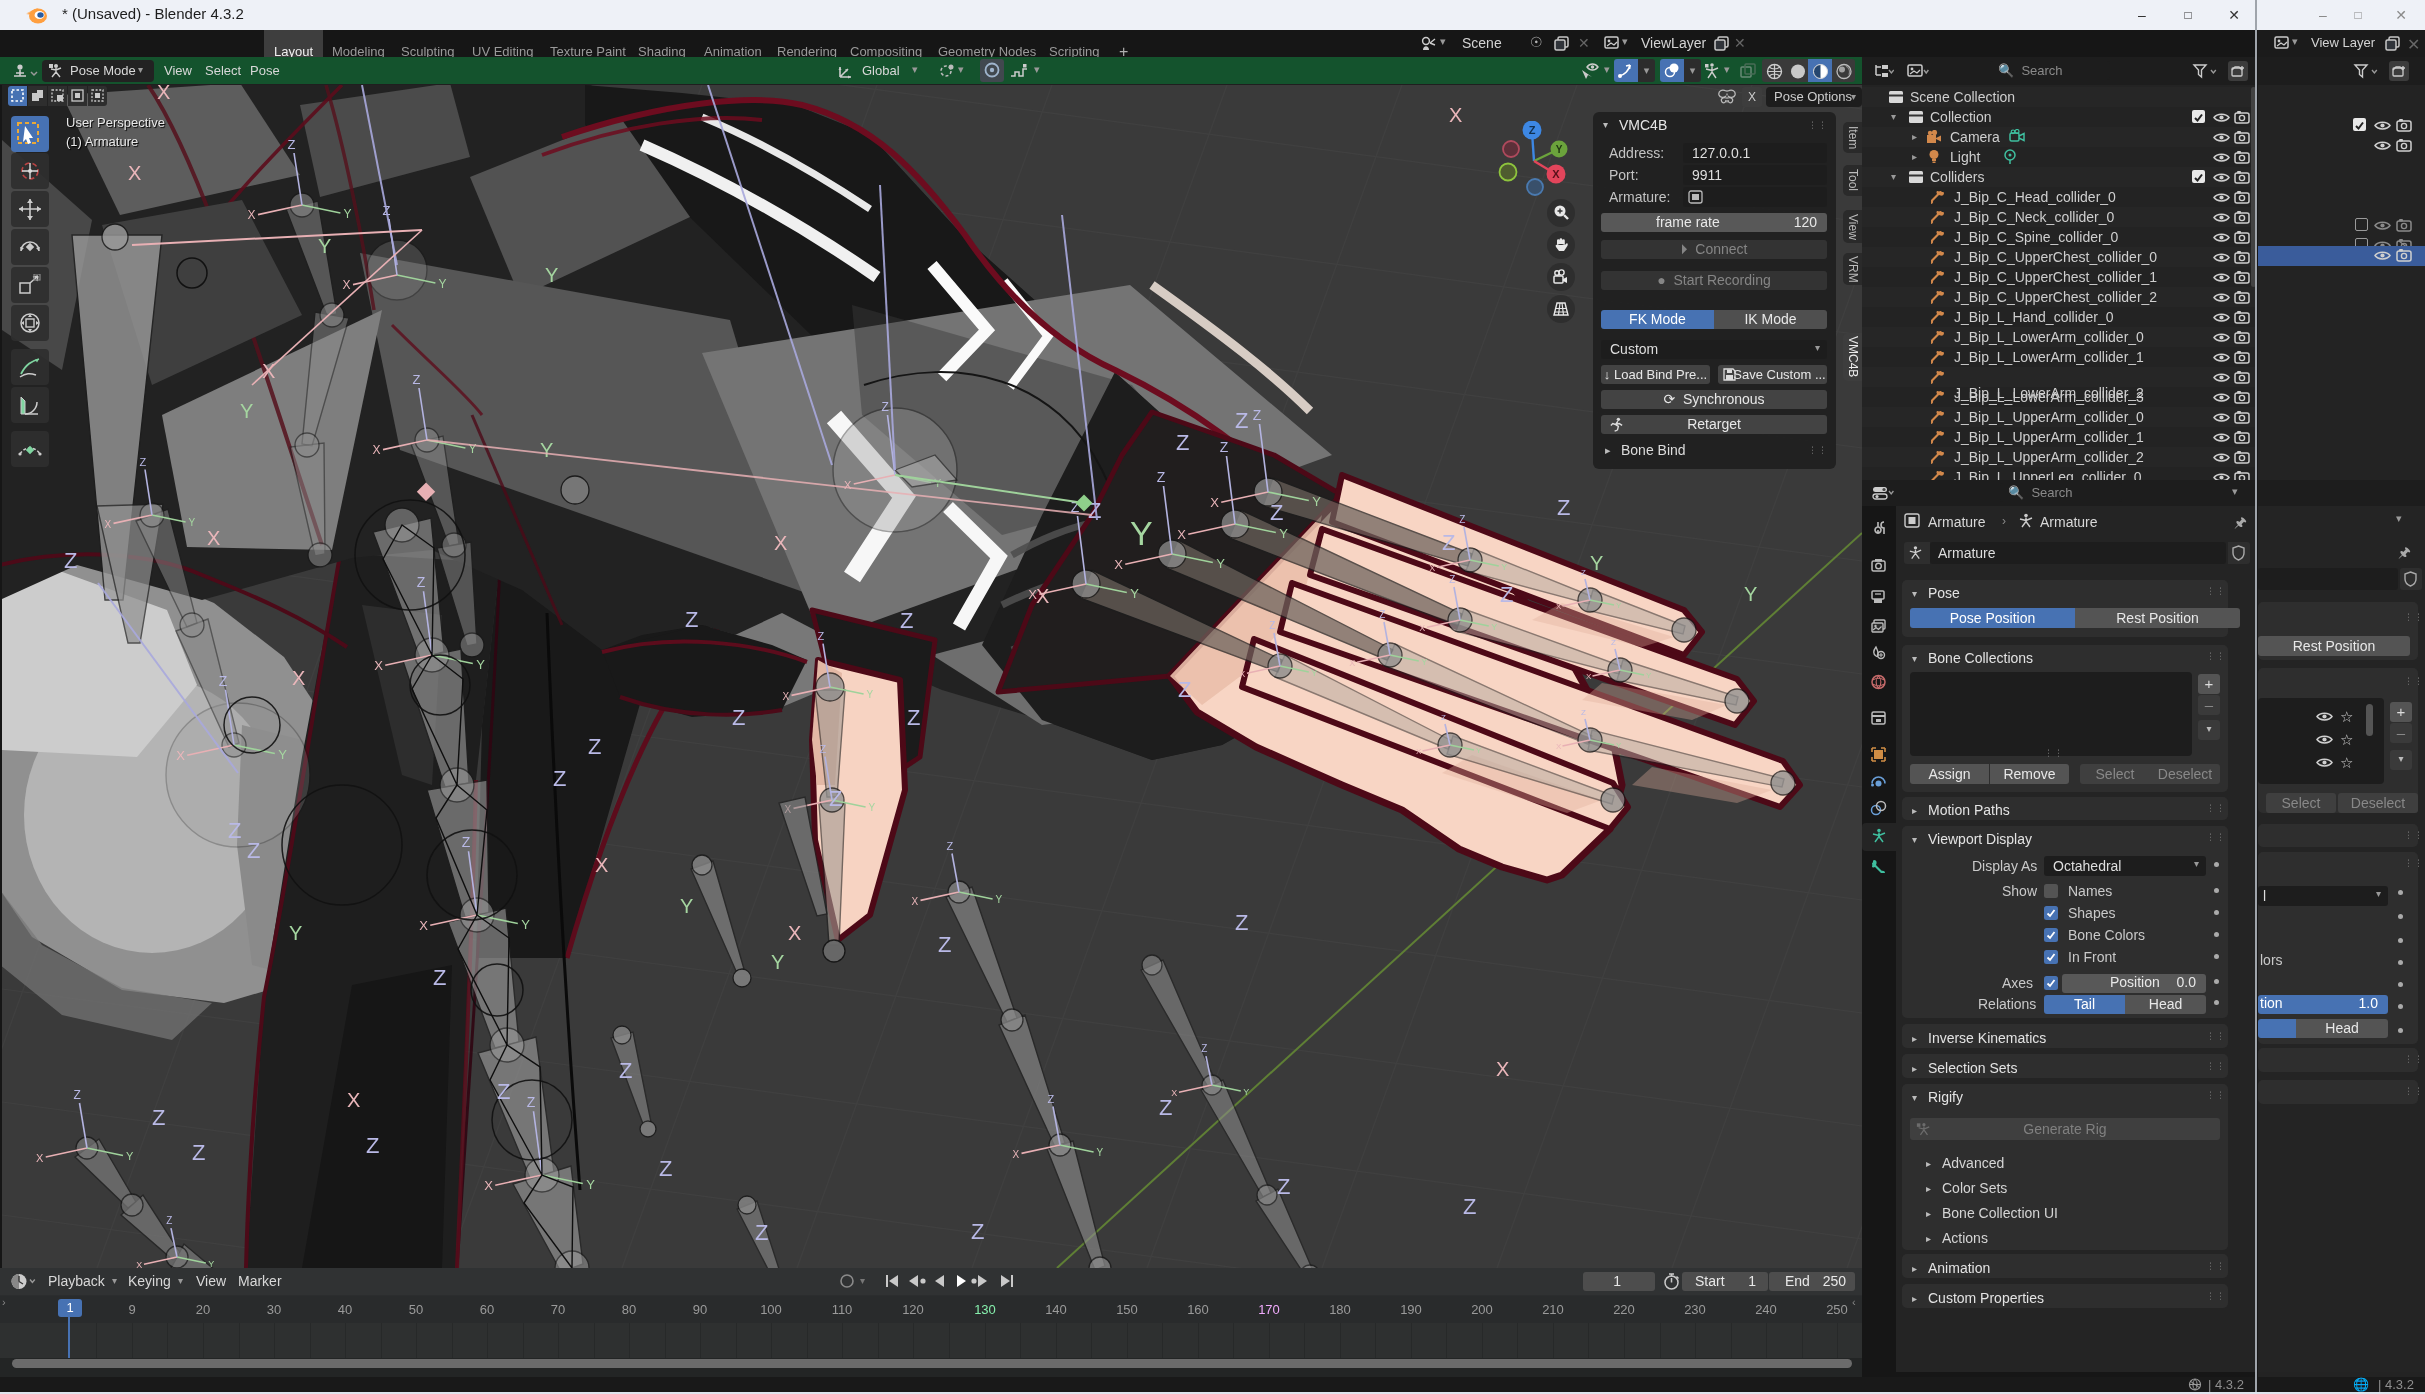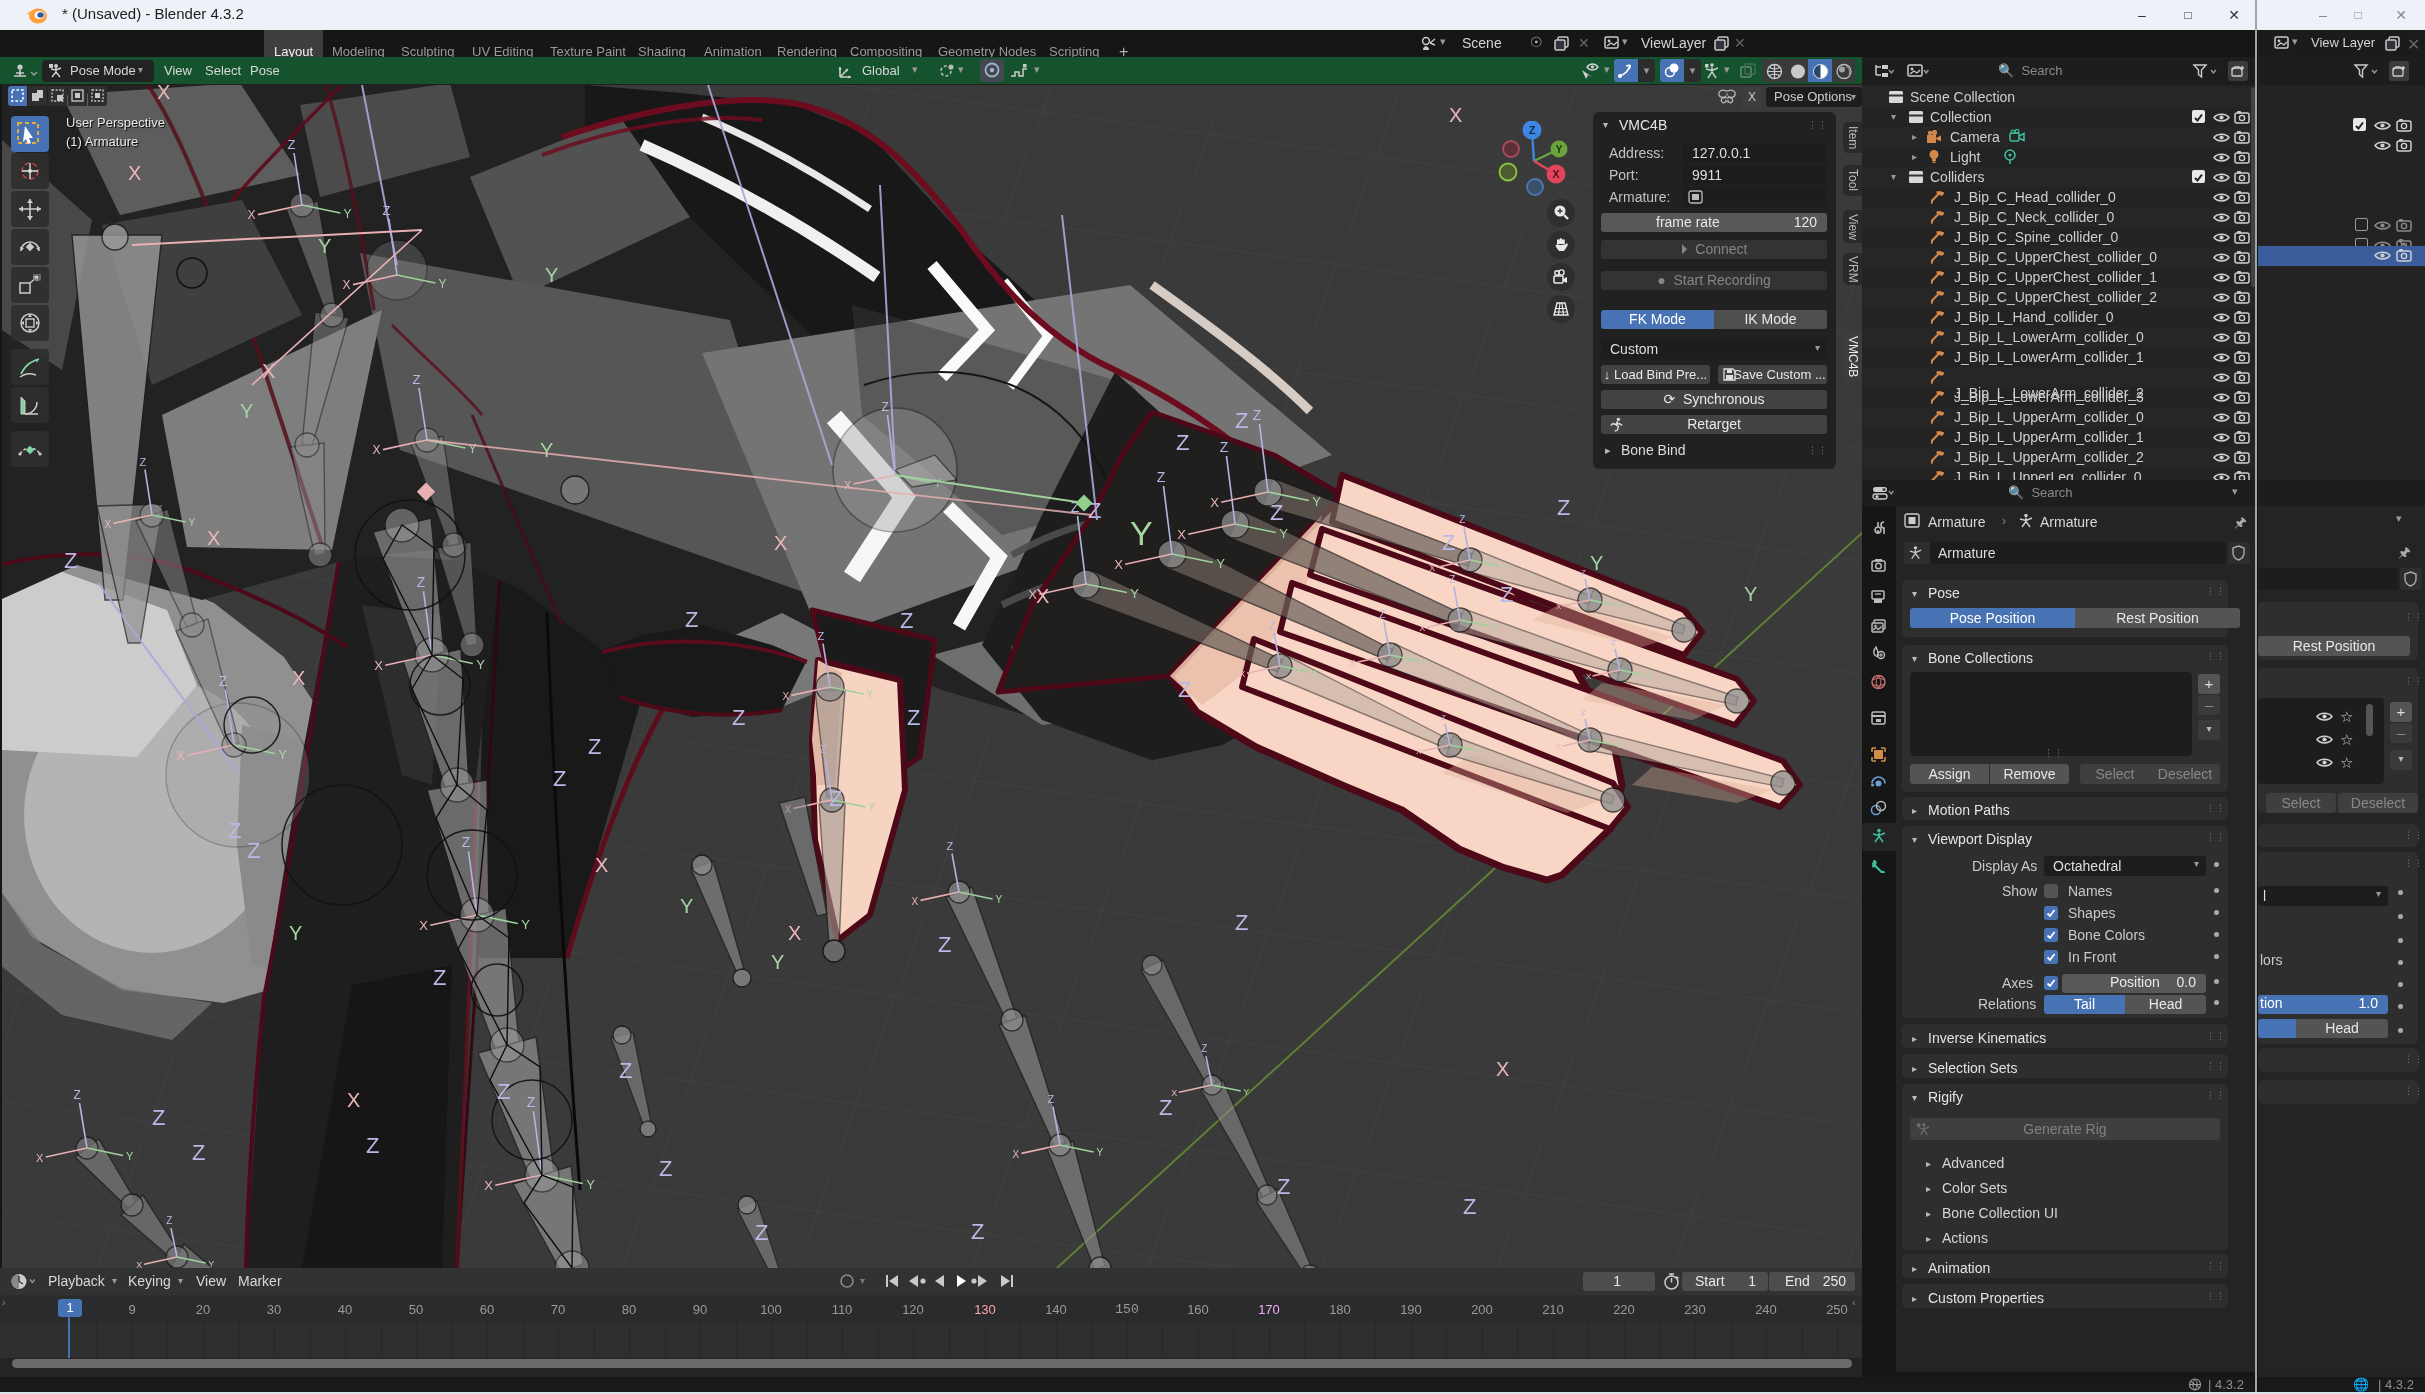--- a/index.html
+++ b/index.html
@@ -1367,23 +1367,23 @@
         <span class="abs" style="left:260px;top:6px;width:28px;text-align:center;color:#9a9a9a;font-size:13px;">30</span>
         <span class="abs" style="left:331px;top:6px;width:28px;text-align:center;color:#9a9a9a;font-size:13px;">40</span>
         <span class="abs" style="left:402px;top:6px;width:28px;text-align:center;color:#9a9a9a;font-size:13px;">50</span>
         <span class="abs" style="left:473px;top:6px;width:28px;text-align:center;color:#9a9a9a;font-size:13px;">60</span>
         <span class="abs" style="left:544px;top:6px;width:28px;text-align:center;color:#9a9a9a;font-size:13px;">70</span>
         <span class="abs" style="left:615px;top:6px;width:28px;text-align:center;color:#9a9a9a;font-size:13px;">80</span>
         <span class="abs" style="left:686px;top:6px;width:28px;text-align:center;color:#9a9a9a;font-size:13px;">90</span>
         <span class="abs" style="left:757px;top:6px;width:28px;text-align:center;color:#9a9a9a;font-size:13px;">100</span>
         <span class="abs" style="left:828px;top:6px;width:28px;text-align:center;color:#9a9a9a;font-size:13px;">110</span>
         <span class="abs" style="left:899px;top:6px;width:28px;text-align:center;color:#9a9a9a;font-size:13px;">120</span>
-        <span class="abs" style="left:971px;top:6px;width:28px;text-align:center;color:#fca5a5;font-size:13px;">130</span>
+        <span class="abs" style="left:971px;top:6px;width:28px;text-align:center;color:#86efac;font-size:13px;">130</span>
         <span class="abs" style="left:1042px;top:6px;width:28px;text-align:center;color:#9a9a9a;font-size:13px;">140</span>
-        <span class="abs" style="left:1113px;top:6px;width:28px;text-align:center;color:#9a9a9a;font-size:13px;font-family:Liberation Mono, monospace;">150</span>
+        <span class="abs" style="left:1113px;top:6px;width:28px;text-align:center;color:#9a9a9a;font-size:13px;">150</span>
         <span class="abs" style="left:1184px;top:6px;width:28px;text-align:center;color:#9a9a9a;font-size:13px;">160</span>
         <span class="abs" style="left:1255px;top:6px;width:28px;text-align:center;color:#f0abfc;font-size:13px;">170</span>
         <span class="abs" style="left:1326px;top:6px;width:28px;text-align:center;color:#9a9a9a;font-size:13px;">180</span>
         <span class="abs" style="left:1397px;top:6px;width:28px;text-align:center;color:#9a9a9a;font-size:13px;">190</span>
         <span class="abs" style="left:1468px;top:6px;width:28px;text-align:center;color:#9a9a9a;font-size:13px;">200</span>
         <span class="abs" style="left:1539px;top:6px;width:28px;text-align:center;color:#9a9a9a;font-size:13px;">210</span>
         <span class="abs" style="left:1610px;top:6px;width:28px;text-align:center;color:#9a9a9a;font-size:13px;">220</span>
         <span class="abs" style="left:1681px;top:6px;width:28px;text-align:center;color:#9a9a9a;font-size:13px;">230</span>
         <span class="abs" style="left:1752px;top:6px;width:28px;text-align:center;color:#9a9a9a;font-size:13px;">240</span>
         <span class="abs" style="left:1823px;top:6px;width:28px;text-align:center;color:#9a9a9a;font-size:13px;">250</span>

